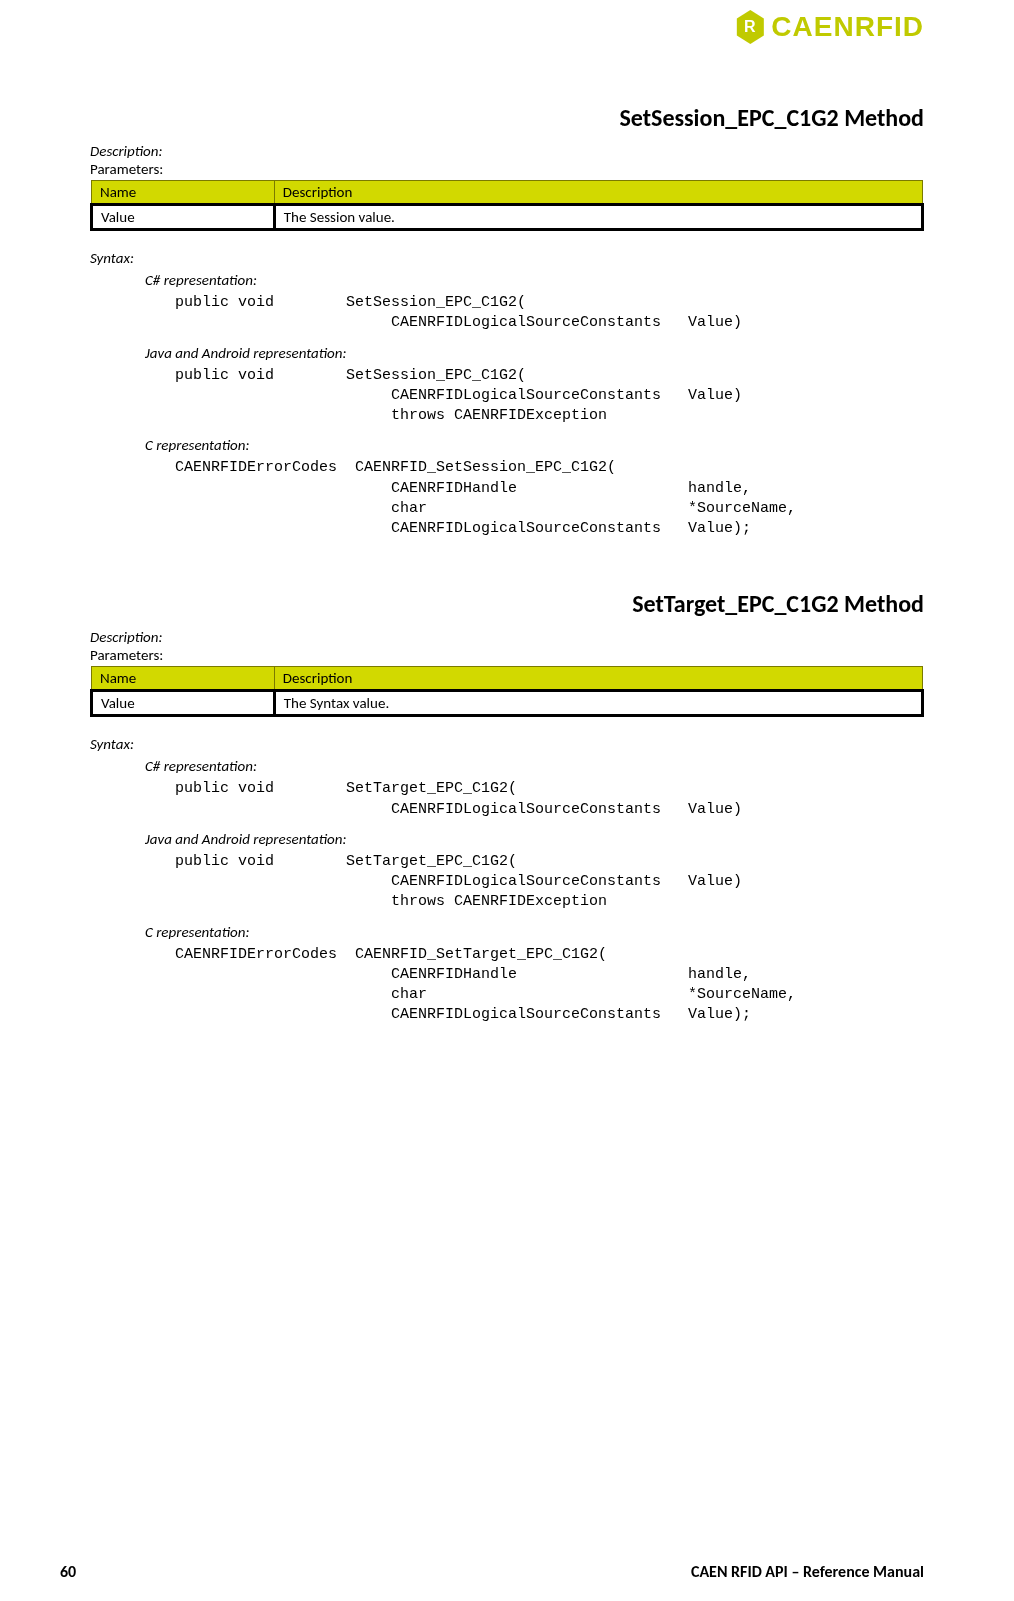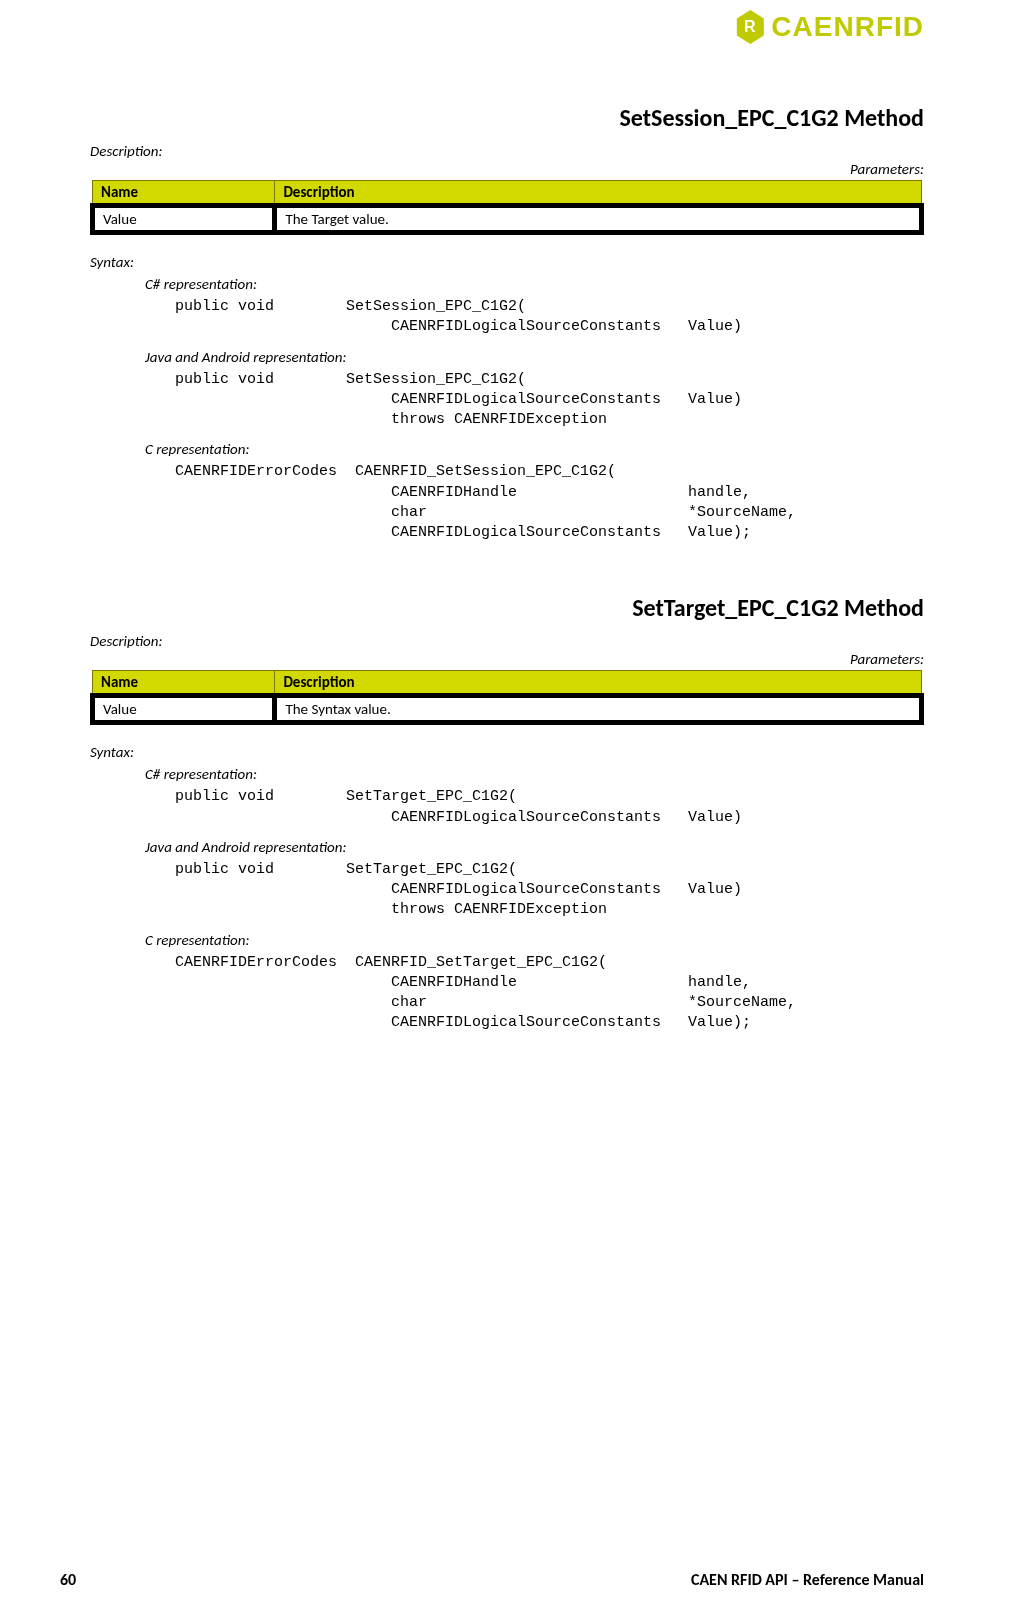--- a/index.html
+++ b/index.html
@@ -56,57 +56,55 @@
   }
   .label-italic {
     font-style: italic;
     margin: 0;
   }
   .desc {
     margin: 0 0 18px 0;
     text-align: justify;
   }
   .param-label {
-    font-style: italic;
     margin: 0 0 2px 0;
-    text-align: right;
   }
   table.param {
     width: 100%;
     border-collapse: collapse;
     margin-bottom: 18px;
   }
   table.param th {
     background: #d2d900;
     color: #000;
     text-align: left;
-    font-weight: bold;
+    font-weight: normal;
     border: 1px solid #7a7a00;
     padding: 2px 8px;
     font-size: 15px;
   }
   table.param td {
-    border: 5px solid #000000;
+    border: 3px solid #000000;
     padding: 2px 8px;
     font-size: 15px;
   }
   table.param th.col-name, table.param td.col-name { width: 22%; }
   .syntax-block { margin-left: 55px; }
   .rep-label { font-style: italic; margin: 4px 0 4px 0; }
   pre.code {
     font-family: "Courier New", monospace;
     font-size: 15px;
     margin: 2px 0 10px 30px;
     white-space: pre;
     line-height: 1.35;
   }
   .section2 { margin-top: 50px; }
   .footer {
     position: absolute;
-    bottom: 12px;
+    bottom: 20px;
     left: 60px;
     right: 90px;
     display: flex;
     justify-content: space-between;
     font-size: 16px;
     font-weight: bold;
   }
   .footer .pg { font-weight: bold; }
 </style>
 </head>
@@ -126,21 +124,21 @@
 
     <p class="param-label">Parameters:</p>
     <table class="param">
       <tbody>
           <tr>
         <th class="col-name">Name</th>
         <th>Description</th>
       </tr>
       <tr>
         <td class="col-name">Value</td>
-        <td>The Target value.</td>
+        <td>The Session value.</td>
       </tr>
     </tbody>
       </table>
 
     <p class="label-italic">Syntax:</p>
     <div class="syntax-block">
       <p class="rep-label">C# representation:</p>
       <pre class="code">public void        SetSession_EPC_C1G2(
                         CAENRFIDLogicalSourceConstants   Value)</pre>
 

